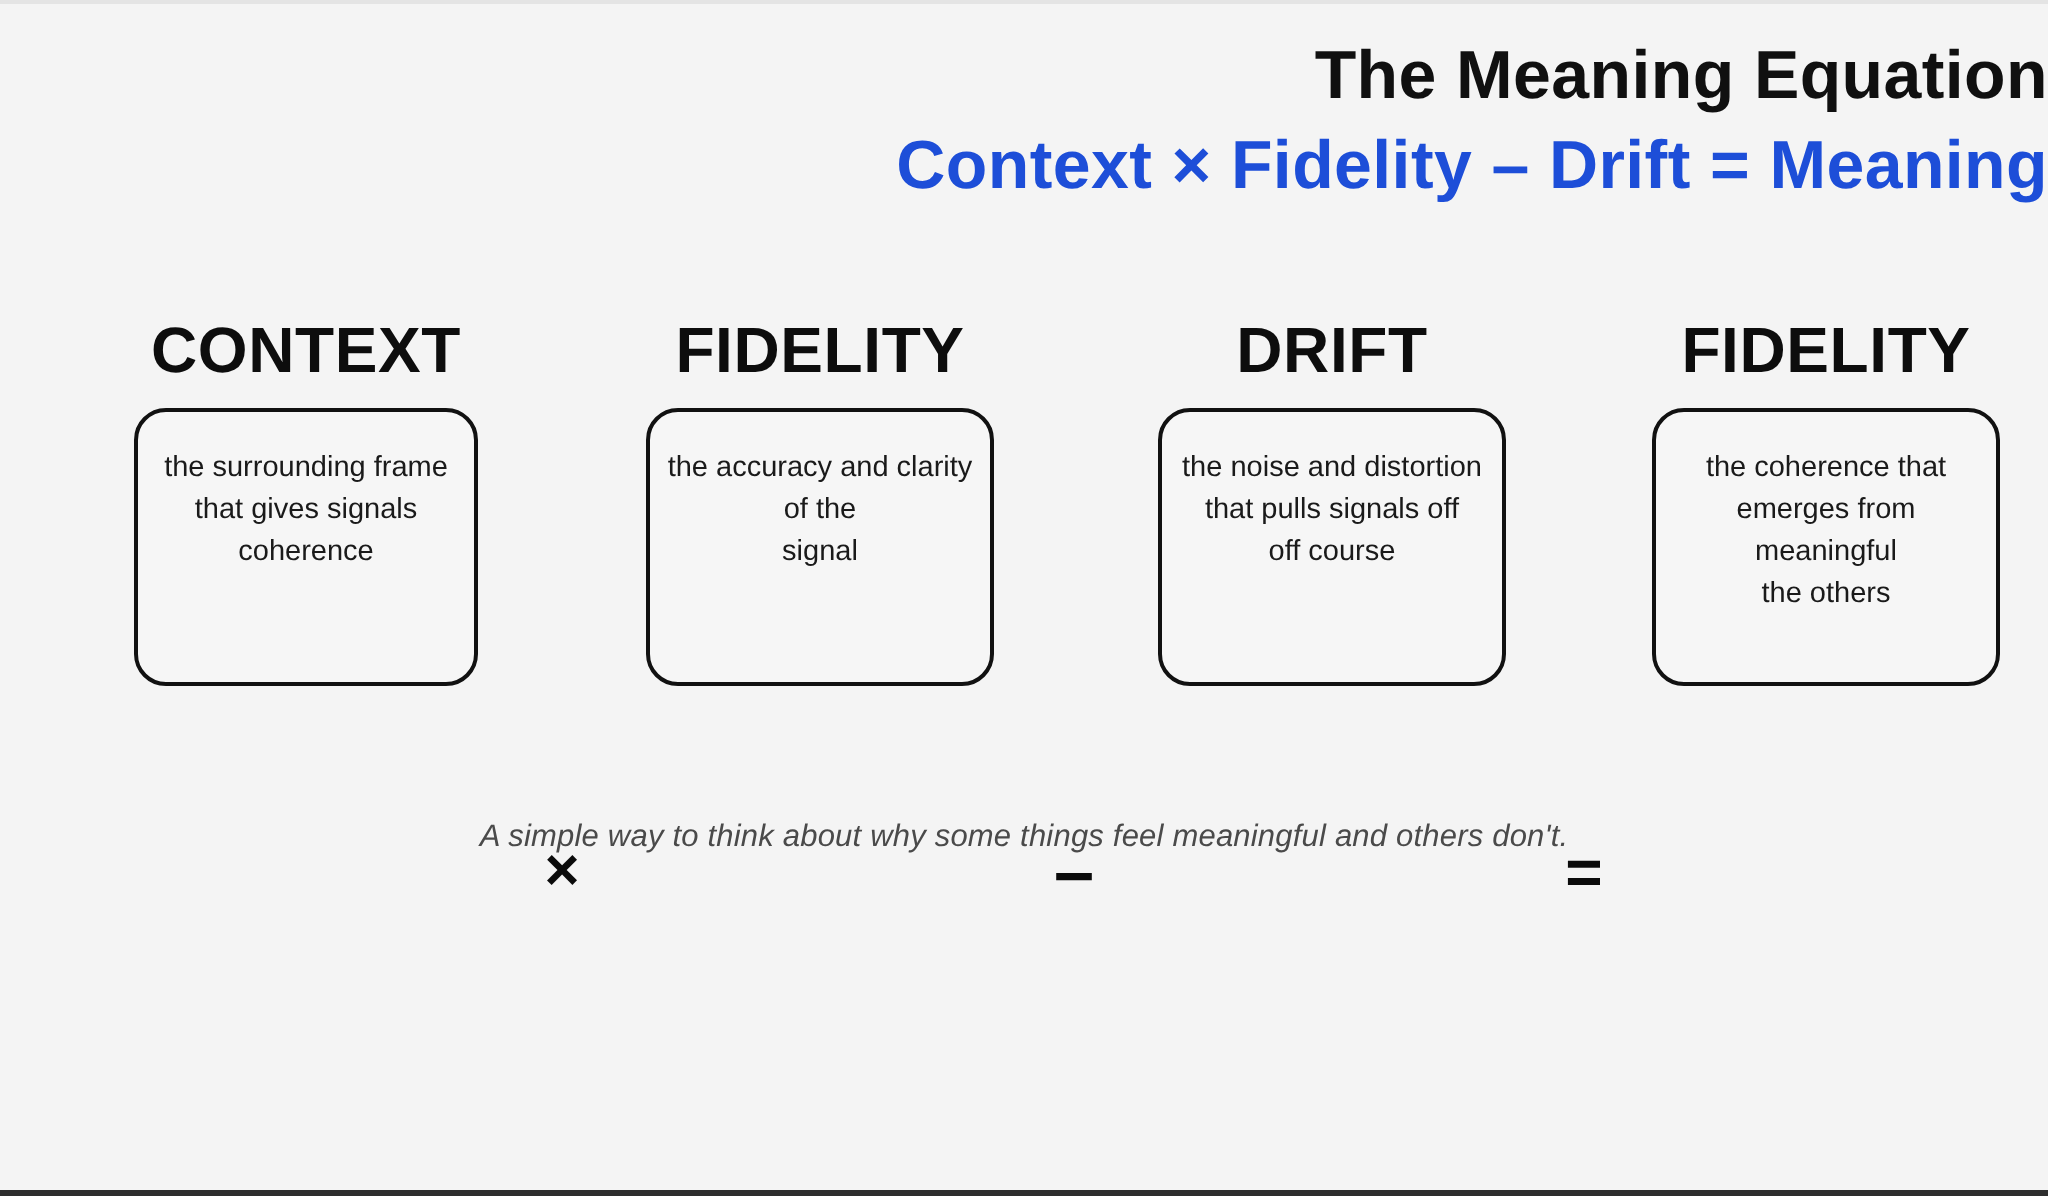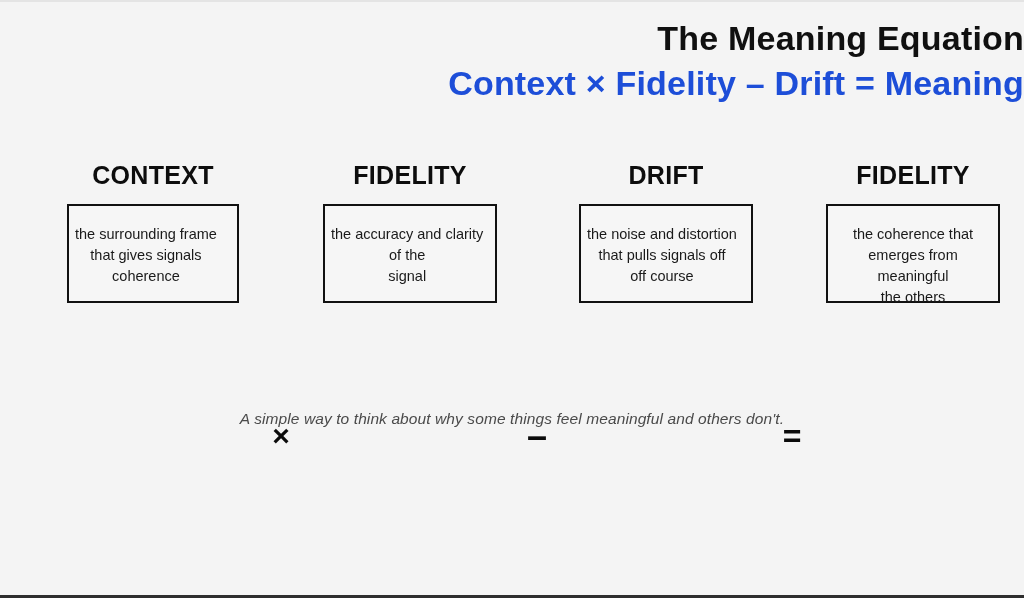--- a/index.html
+++ b/index.html
@@ -55,36 +55,37 @@
     left: 0;
     width: 1024px;
     height: 190px;
   }
 
   .term {
     position: absolute;
     top: 0;
   }
   .term-label {
-    font-size: 25px;
+    font-size: 32px;
     font-weight: bold;
     text-align: center;
     line-height: 30px;
     color: #0d0d0d;
     letter-spacing: 0.3px;
   }
   .term-box {
     margin-top: 14px;
     box-sizing: border-box;
     border: 2px solid #111111;
-    border-radius: 0;
+    border-radius: 16px;
     background: #f6f6f6;
-    height: 99px;
+    height: 139px;
     display: flex;
     align-items: flex-start;
+    justify-content: center;
     padding-top: 18px;
   }
   .term-desc {
     font-size: 14.5px;
     line-height: 21px;
     text-align: center;
     color: #1a1a1a;
     white-space: pre-line;
     padding: 0 6px;
   }

